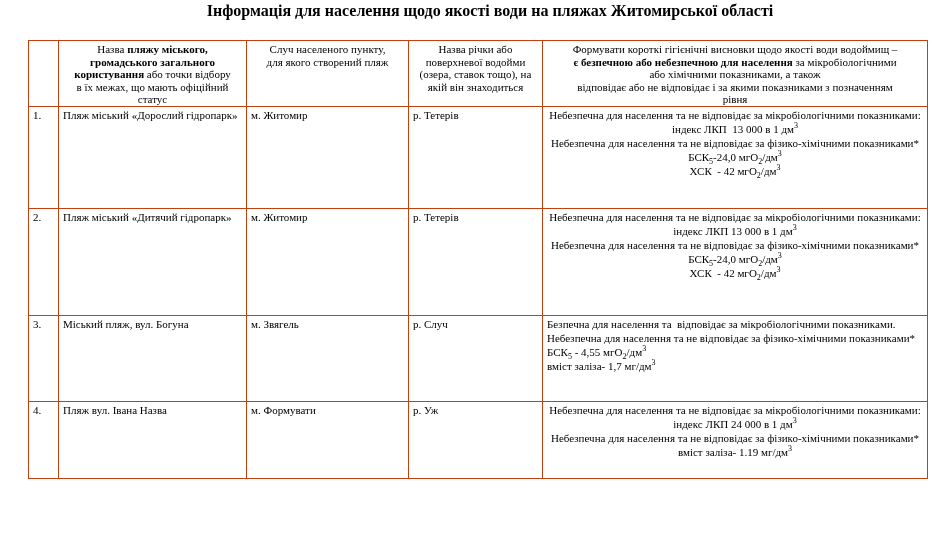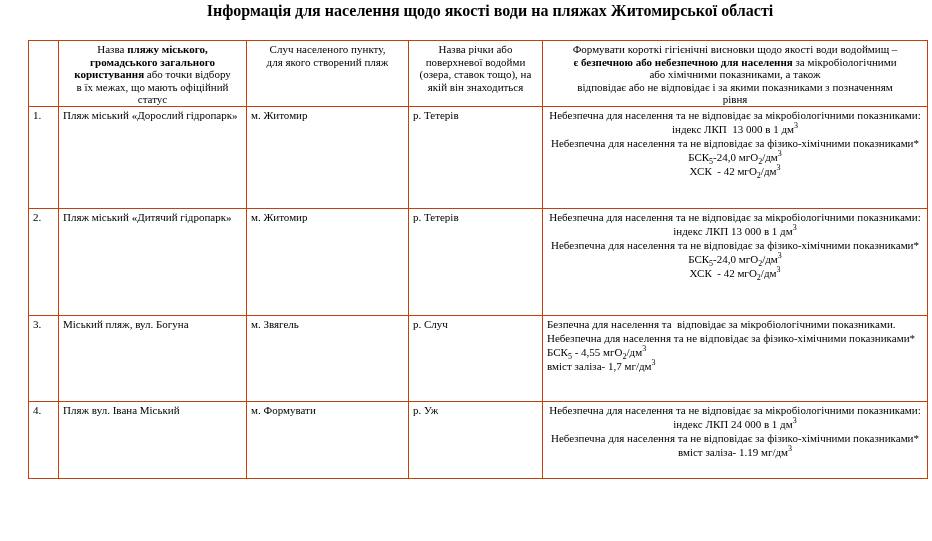--- a/index.html
+++ b/index.html
@@ -113,21 +113,21 @@
       <td class="concl justify">
           <div class="para"><span>Безпечна для населення та  відповідає за мікробіологічними показниками.</span></div>
           <div class="para"><span>Небезпечна для населення та не відповідає за фізико-хімічними показниками*</span></div>
           <div class="para"><span>БСК</span><sub>5</sub><span> - 4,55 мгО</span><sub>2</sub><span>/дм</span><sup>3</sup></div>
           <div class="para"><span>вміст заліза- 1,7 мг/дм</span><sup>3</sup></div>
         </td>
     </tr>
 
     <tr class="r4">
       <td class="num">4.</td>
-      <td class="beach">Пляж вул. Івана Міський</td>
+      <td class="beach">Пляж вул. Івана Назва</td>
       <td class="plain">м. Формувати</td>
       <td class="plain">р. Уж</td>
       <td class="concl">
           <div class="para"><span>Небезпечна для населення та не відповідає за мікробіологічними показниками:</span></div>
           <div class="para"><span>індекс ЛКП 24 000 в 1 дм</span><sup>3</sup></div>
           <div class="para"><span>Небезпечна для населення та не відповідає за фізико-хімічними показниками*</span></div>
           <div class="para"><span>вміст заліза- 1.19 мг/дм</span><sup>3</sup></div>
         </td>
     </tr>
   </tbody>

